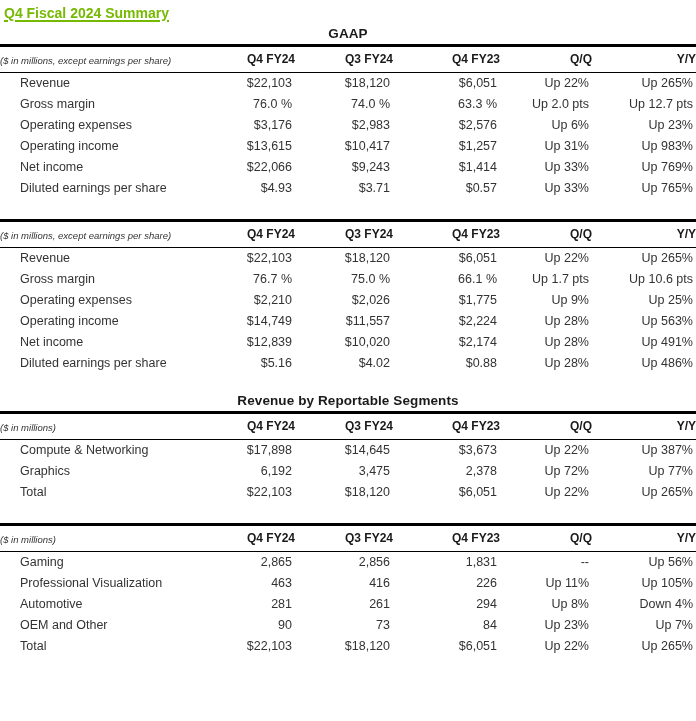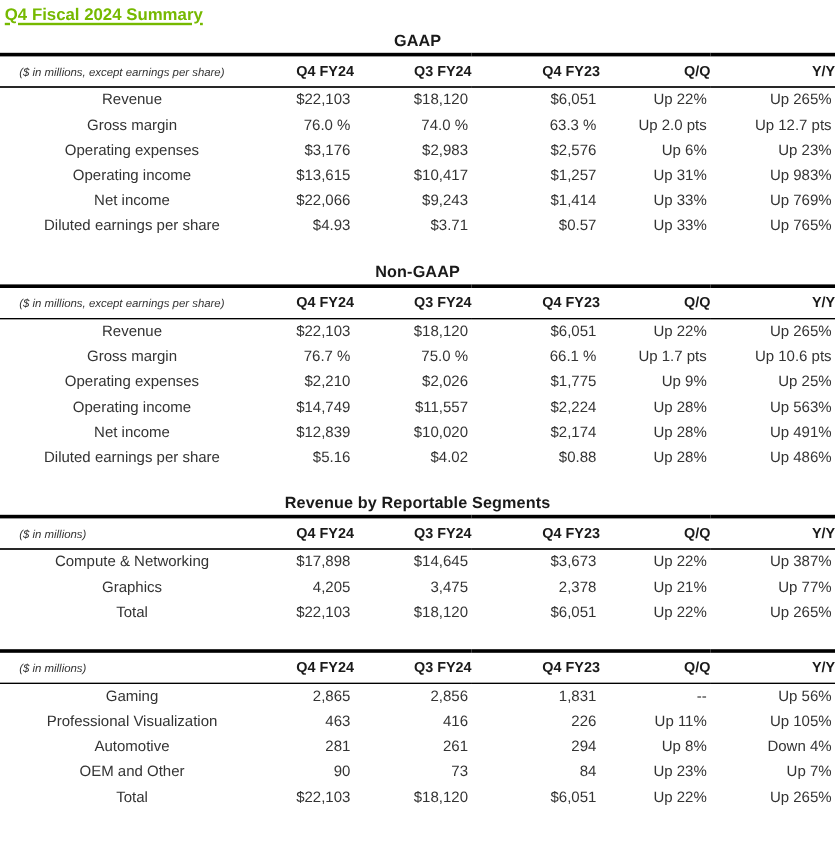--- a/index.html
+++ b/index.html
@@ -45,21 +45,21 @@
   col.c-3 { width: 107px; }
   col.c-4 { width: 92px; }
   col.c-5 { width: 104px; }
   thead th {
     border-bottom: 1px solid #000000;
     vertical-align: middle;
     padding: 3px 0 4px 0;
   }
   th.note-cell {
     text-align: left;
-    padding-left: 16px;
+    padding-left: 0;
     font-weight: normal;
   }
   .note-text {
     display: inline-block;
     max-width: 178px;
     font-style: italic;
     font-size: 9.5px;
     line-height: 11.5px;
     color: #333333;
   }
@@ -70,21 +70,21 @@
     text-align: right;
     white-space: nowrap;
   }
   tbody td {
     font-size: 12.5px;
     height: 21px;
     padding: 0;
     vertical-align: middle;
     white-space: nowrap;
   }
-  td.row-label { text-align: center; padding-left: 20px; }
+  td.row-label { text-align: left; padding-left: 20px; }
   td.value-cell { text-align: right; padding-right: 3px; }
 </style>
 </head>
 <body>
 
 <div class="page">
   <a class="page-title">Q4 Fiscal 2024 Summary</a>
   <div id="tables-container">
       <section class="tbl-section">
         <div class="tbl-title">GAAP</div>
@@ -153,21 +153,20 @@
               <td class="value-cell">$4.93</td>
               <td class="value-cell">$3.71</td>
               <td class="value-cell">$0.57</td>
               <td class="value-cell">Up 33%</td>
               <td class="value-cell">Up 765%</td>
             </tr>
           </tbody>
         </table>
       </section>
       <section class="tbl-section">
-        <div class="tbl-title">Non-GAAP</div>
         <table class="fin-table">
           <colgroup>
             <col class="c-label">
             <col class="c-1">
             <col class="c-2">
             <col class="c-3">
             <col class="c-4">
             <col class="c-5">
           </colgroup>
           <thead>
@@ -257,24 +256,24 @@
             <tr>
               <td class="row-label">Compute &amp; Networking</td>
               <td class="value-cell">$17,898</td>
               <td class="value-cell">$14,645</td>
               <td class="value-cell">$3,673</td>
               <td class="value-cell">Up 22%</td>
               <td class="value-cell">Up 387%</td>
             </tr>
             <tr>
               <td class="row-label">Graphics</td>
-              <td class="value-cell">4,205</td>
+              <td class="value-cell">6,192</td>
               <td class="value-cell">3,475</td>
               <td class="value-cell">2,378</td>
-              <td class="value-cell">Up 21%</td>
+              <td class="value-cell">Up 72%</td>
               <td class="value-cell">Up 77%</td>
             </tr>
             <tr>
               <td class="row-label">Total</td>
               <td class="value-cell">$22,103</td>
               <td class="value-cell">$18,120</td>
               <td class="value-cell">$6,051</td>
               <td class="value-cell">Up 22%</td>
               <td class="value-cell">Up 265%</td>
             </tr>

